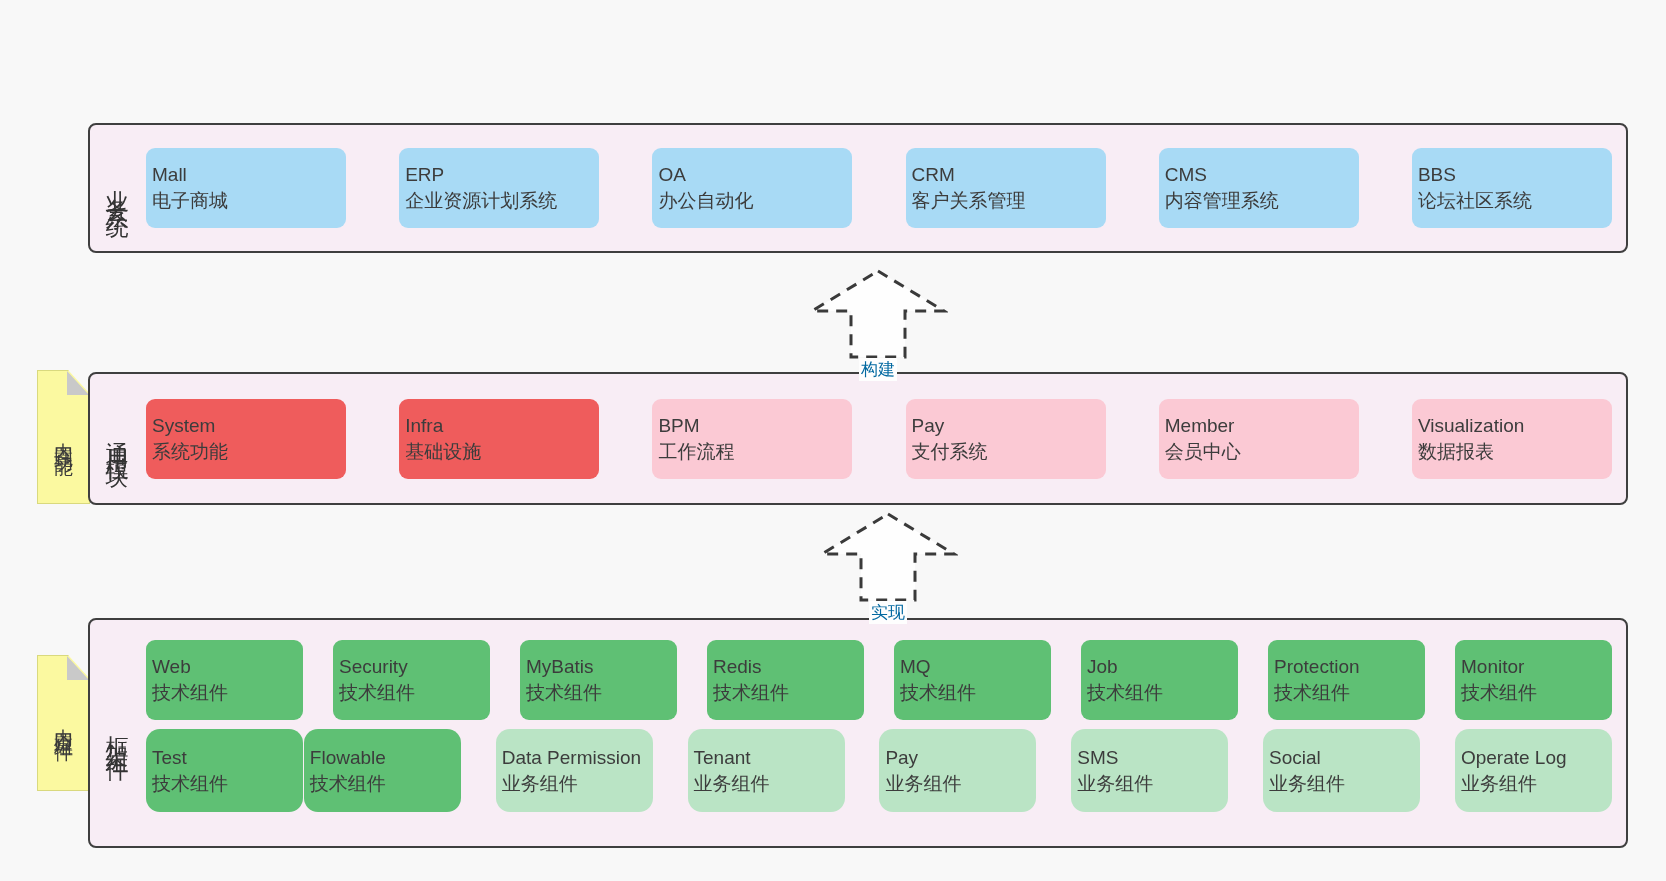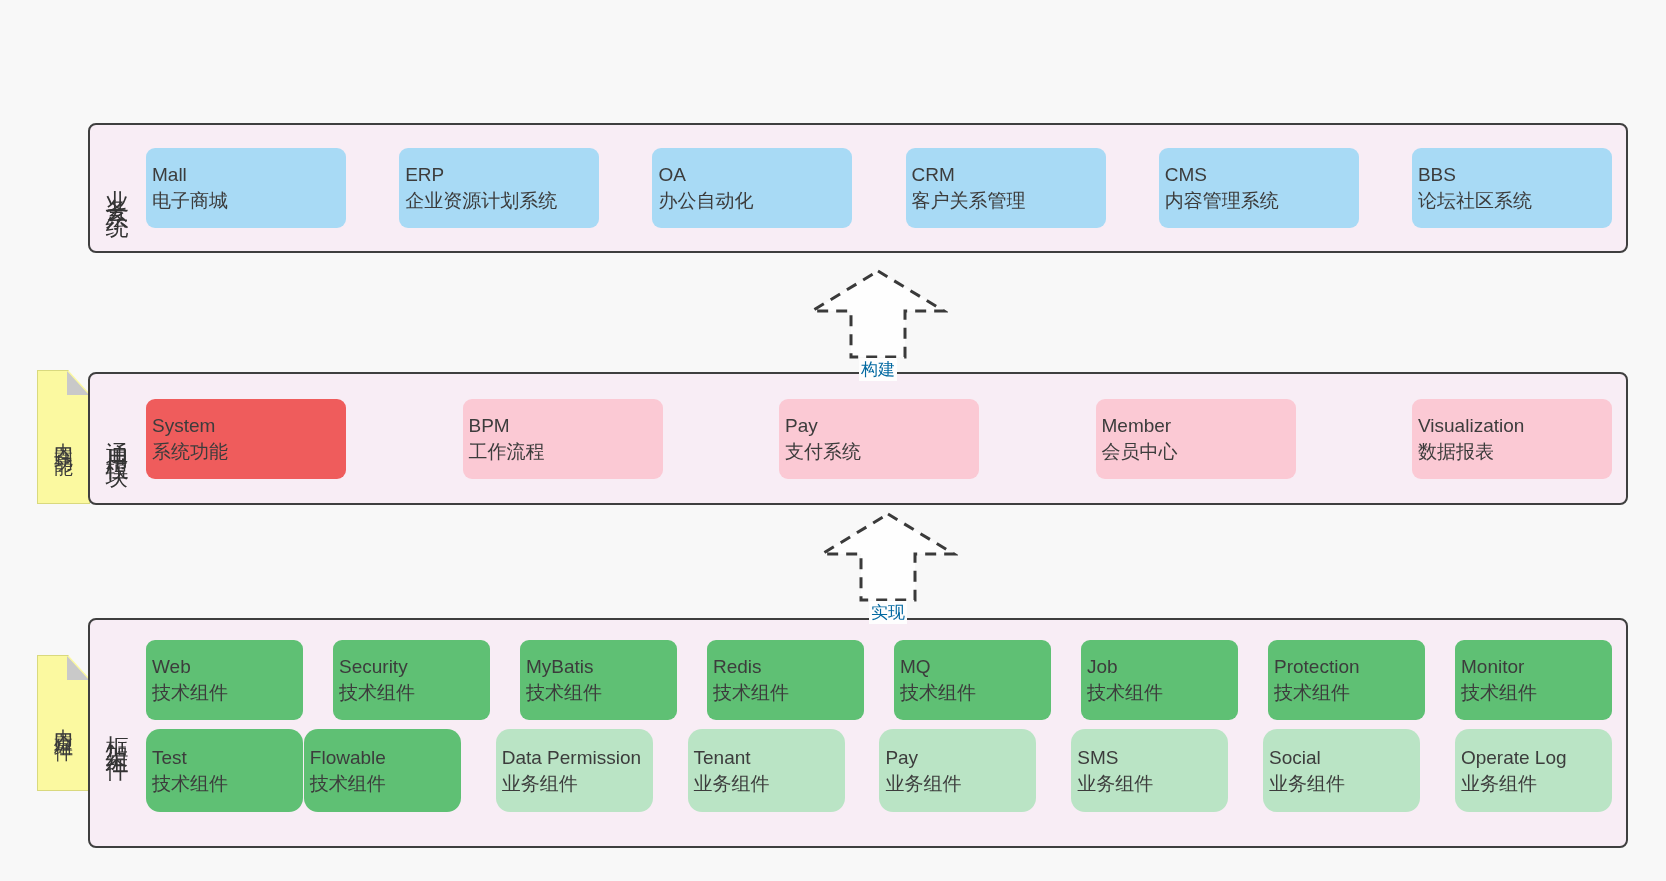--- a/index.html
+++ b/index.html
@@ -150,20 +150,24 @@
     <div class="arrow-label">构建</div>
   </div>
 
   <section class="band band-mid">
     <div class="vlabel">通用模块</div>
     <div class="boxes">
         <div class="box style-red">
           <div class="box-title">System</div>
           <div class="box-subtitle">系统功能</div>
         </div>
+        <div class="box style-red">
+          <div class="box-title">Infra</div>
+          <div class="box-subtitle">基础设施</div>
+        </div>
         <div class="box style-pink">
           <div class="box-title">BPM</div>
           <div class="box-subtitle">工作流程</div>
         </div>
         <div class="box style-pink">
           <div class="box-title">Pay</div>
           <div class="box-subtitle">支付系统</div>
         </div>
         <div class="box style-pink">
           <div class="box-title">Member</div>

